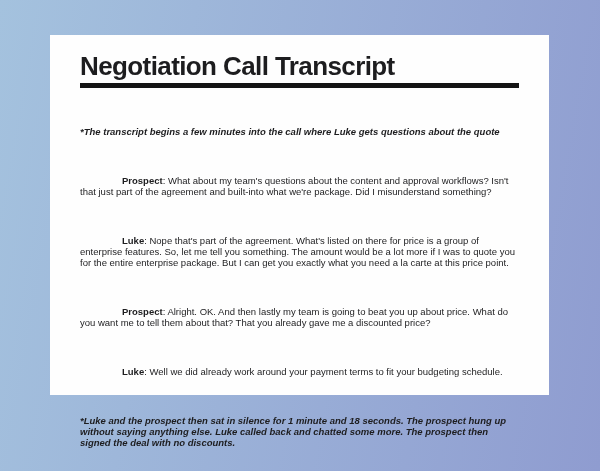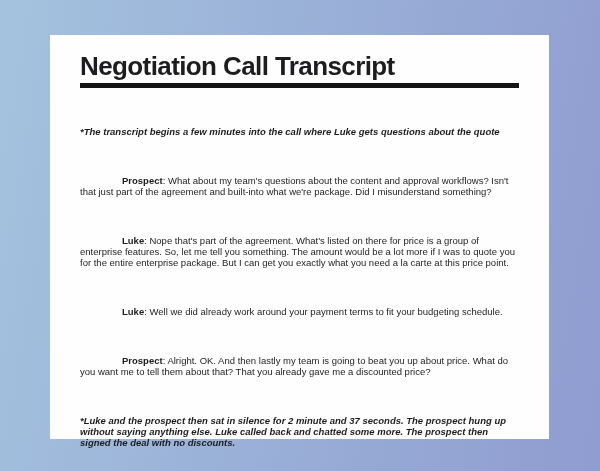--- a/index.html
+++ b/index.html
@@ -18,21 +18,21 @@
   }
   body {
     background: linear-gradient(100deg, var(--background-gradient-start) 0%, var(--background-gradient-end) 100%);
     position: relative;
   }
   .card {
     position: absolute;
     left: 50px;
     top: 35px;
     width: 499px;
-    height: 404px;
+    height: 360px;
     background: var(--card-background);
     padding: 17px 30px 0 30px;
   }
   .doc-title {
     font-size: 26px;
     font-weight: 800;
     letter-spacing: -0.6px;
     color: var(--text-color);
     line-height: 28px;
     white-space: nowrap;
@@ -73,21 +73,21 @@
   <div class="transcript-body">
     <p class="note">*The transcript begins a few minutes into the call where Luke gets questions about the quote</p>
 
     <div>
   <p><span class="speaker">Prospect</span><span>: </span><span>What about my team's questions about the content and approval workflows? Isn't that just part of the agreement and built-into what we're package. Did I misunderstand something?</span></p>
 
   <p><span class="speaker">Luke</span><span>: </span><span>Nope that's part of the agreement. What's listed on there for price is a group of enterprise features. So, let me tell you something. The amount would be a lot more if I was to quote you for the entire enterprise package. But I can get you exactly what you need a la carte at this price point.</span></p>
 
 
 
+  <p><span class="speaker">Prospect</span><span>: </span><span>Alright. OK. And then lastly my team is going to beat you up about price. What do you want me to tell them about that? That you already gave me a discounted price?</span></p>
+
   <p><span class="speaker">Luke</span><span>: </span><span>Well we did already work around your payment terms to fit your budgeting schedule.</span></p>
-
-  <p><span class="speaker">Prospect</span><span>: </span><span>Alright. OK. And then lastly my team is going to beat you up about price. What do you want me to tell them about that? That you already gave me a discounted price?</span></p>
 
 </div>
 
-    <p class="note">*Luke and the prospect then sat in silence for 2 minute and 37 seconds. The prospect hung up without saying anything else. Luke called back and chatted some more. The prospect then signed the deal with no discounts.</p>
+    <p class="note">*Luke and the prospect then sat in silence for 1 minute and 18 seconds. The prospect hung up without saying anything else. Luke called back and chatted some more. The prospect then signed the deal with no discounts.</p>
   </div>
 </div>
 
 </body></html>

